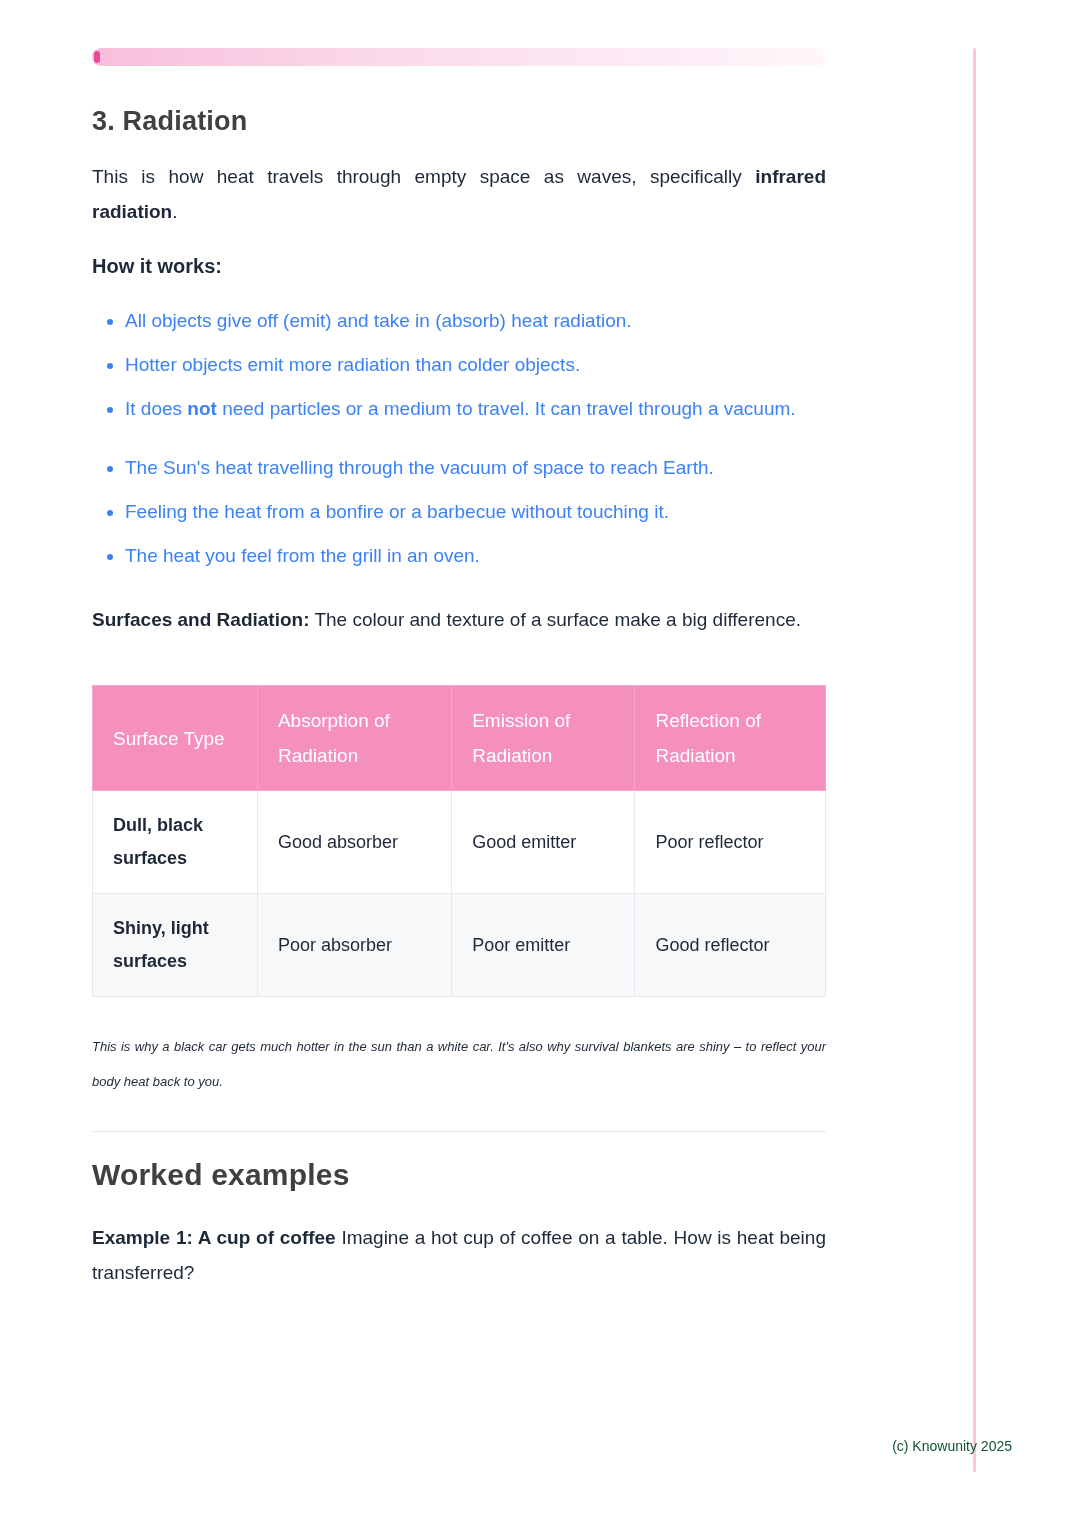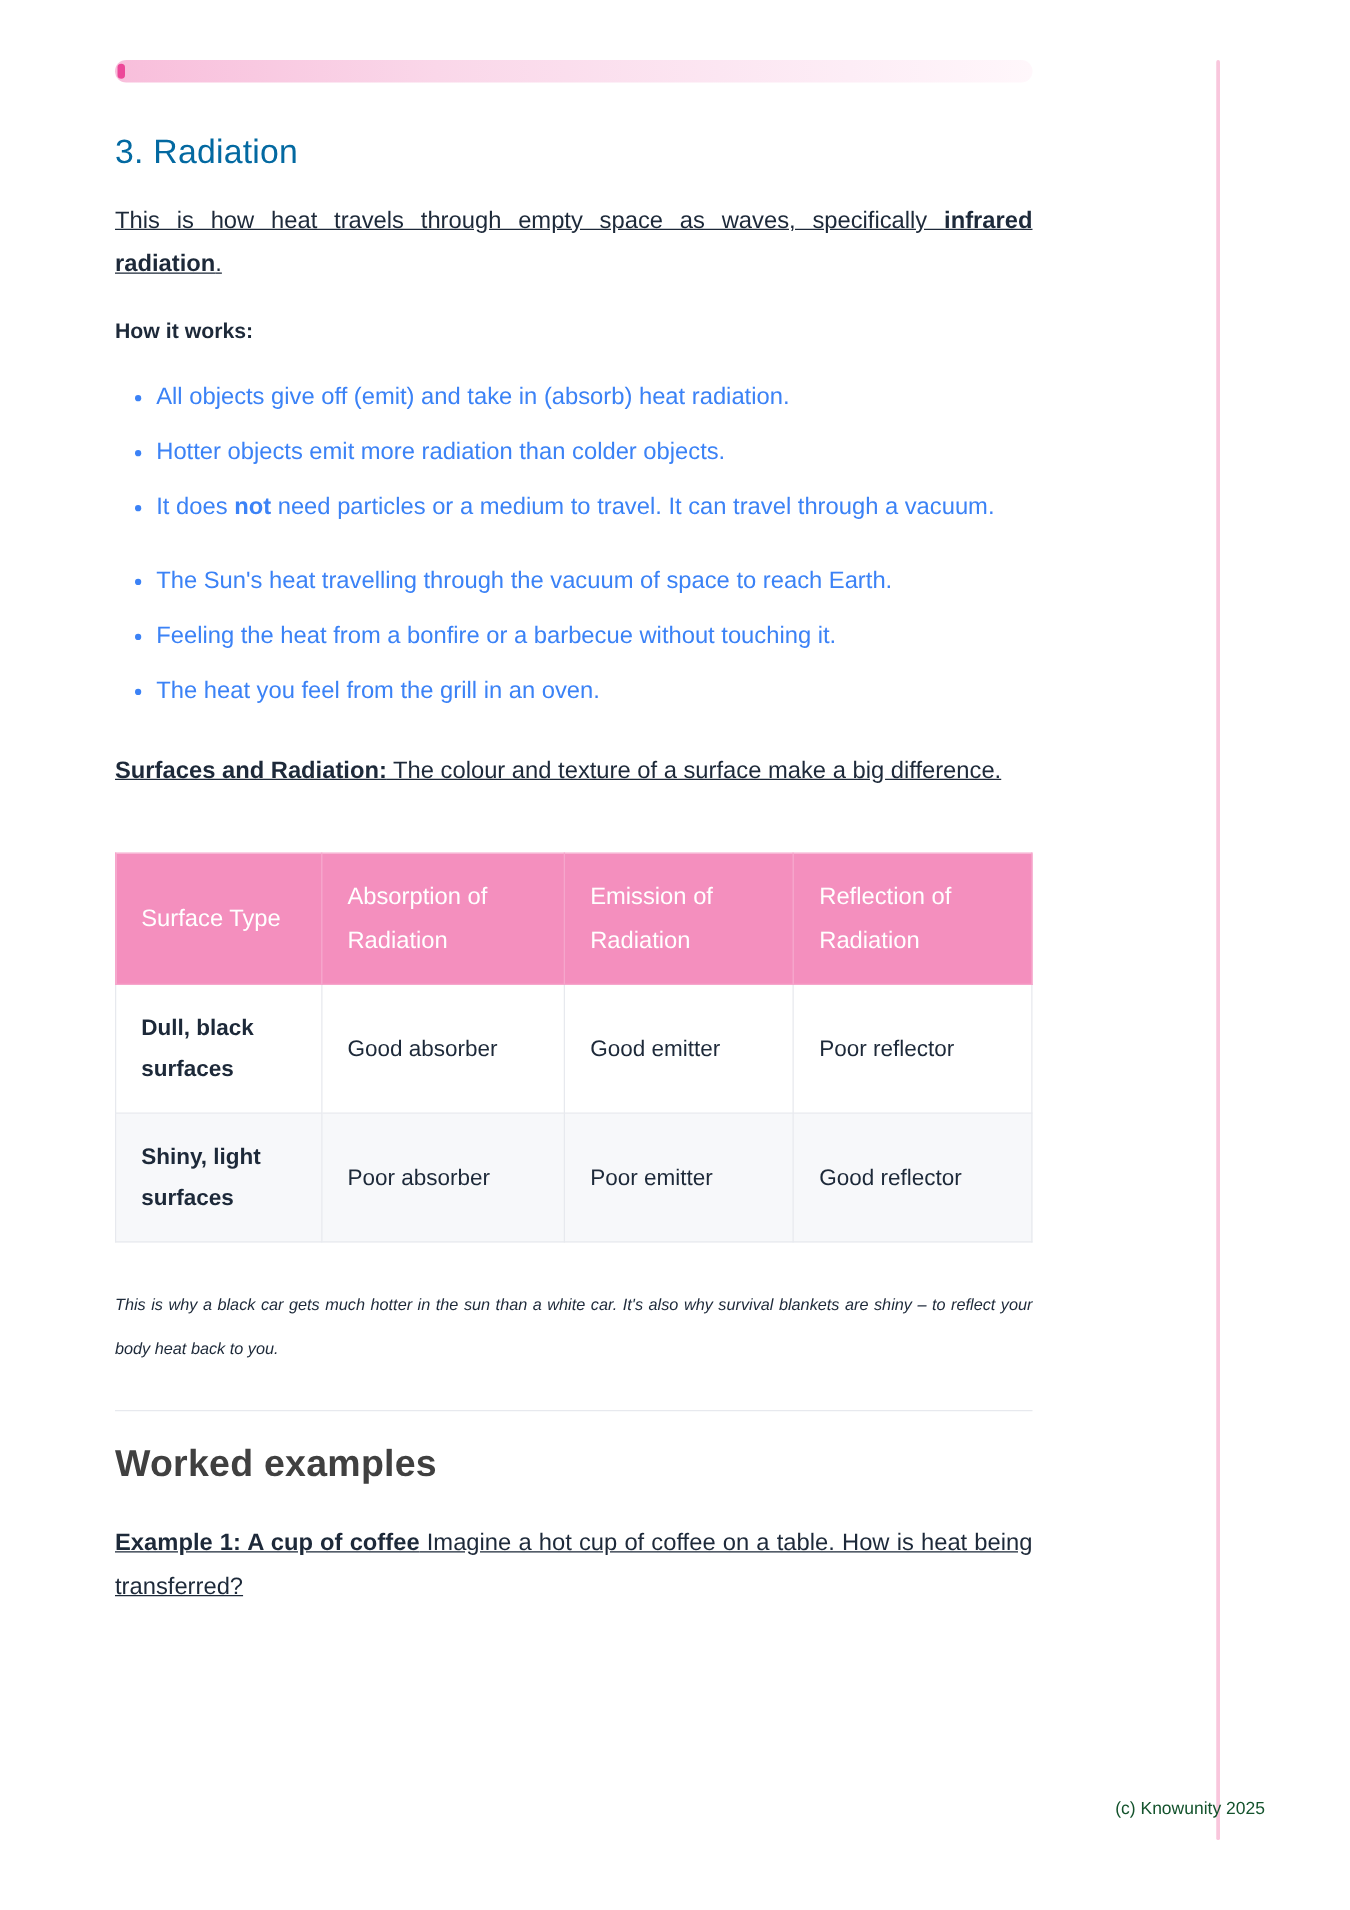--- a/index.html
+++ b/index.html
@@ -32,39 +32,39 @@
   }
   
   .right-line {
     position: absolute; left: 973px; top: 48px;
     width: 3px; height: 1424px;
     background: #f9c6dc; border-radius: 2px;
   }
   .section-heading {
     margin-top: 40px;
     font-size: 27px;
-    font-weight: 400;
-    color: #0369a1;
+    font-weight: 700;
+    color: #404040;
     letter-spacing: 0.2px;
   }
   .big-heading {
     margin-top: 26px;
     font-size: 30px;
     font-weight: 700;
     color: #404040;
     letter-spacing: 0.2px;
   }
   .body-text {
     margin-top: 22px;
     font-size: 19px;
     line-height: 35px;
     color: #1d2939;
   }
-  .justify { text-align: justify; text-decoration: underline; }
-  .bold-label { margin-top: 26px; font-size: 17px; font-weight: 700; color: #1d2939; }
+  .justify { text-align: justify; }
+  .bold-label { margin-top: 26px; font-size: 20px; font-weight: 700; color: #1d2939; }
   .italic-note {
     margin-top: 32px;
     font-size: 13px;
     line-height: 35px;
     font-style: italic;
     color: #1d2939;
     text-align: justify;
   }
   ul.bullets {
     margin-top: 26px;

